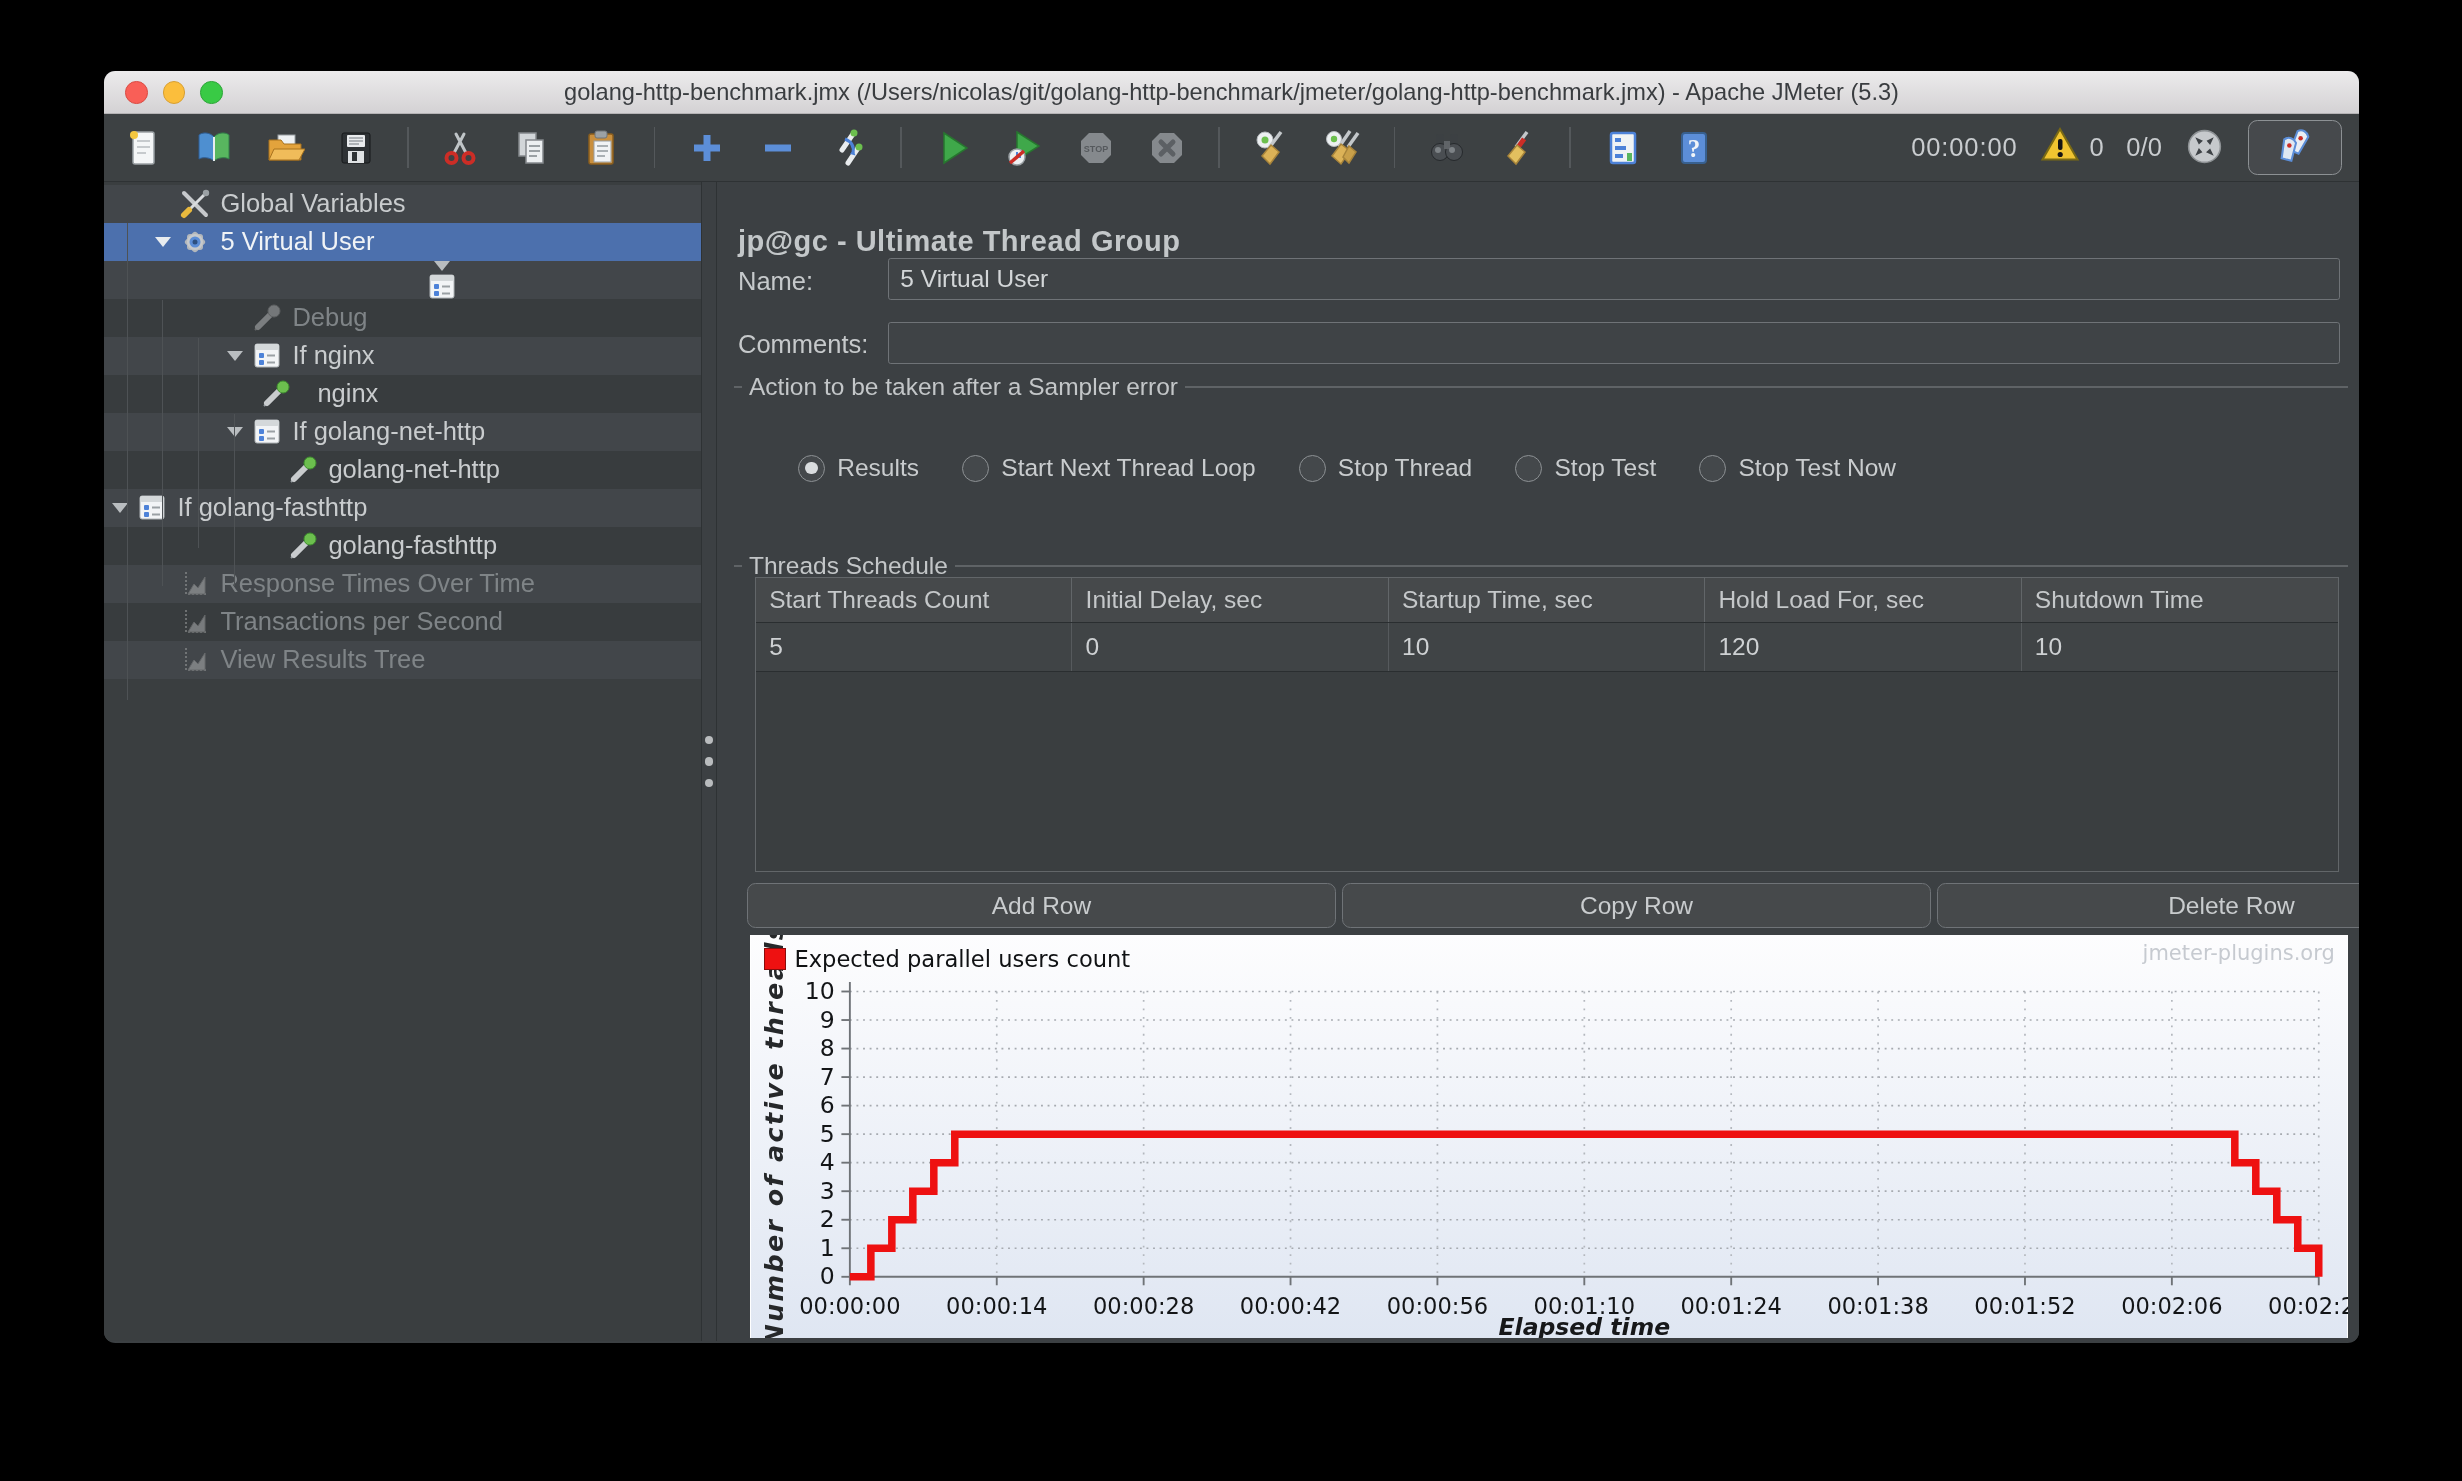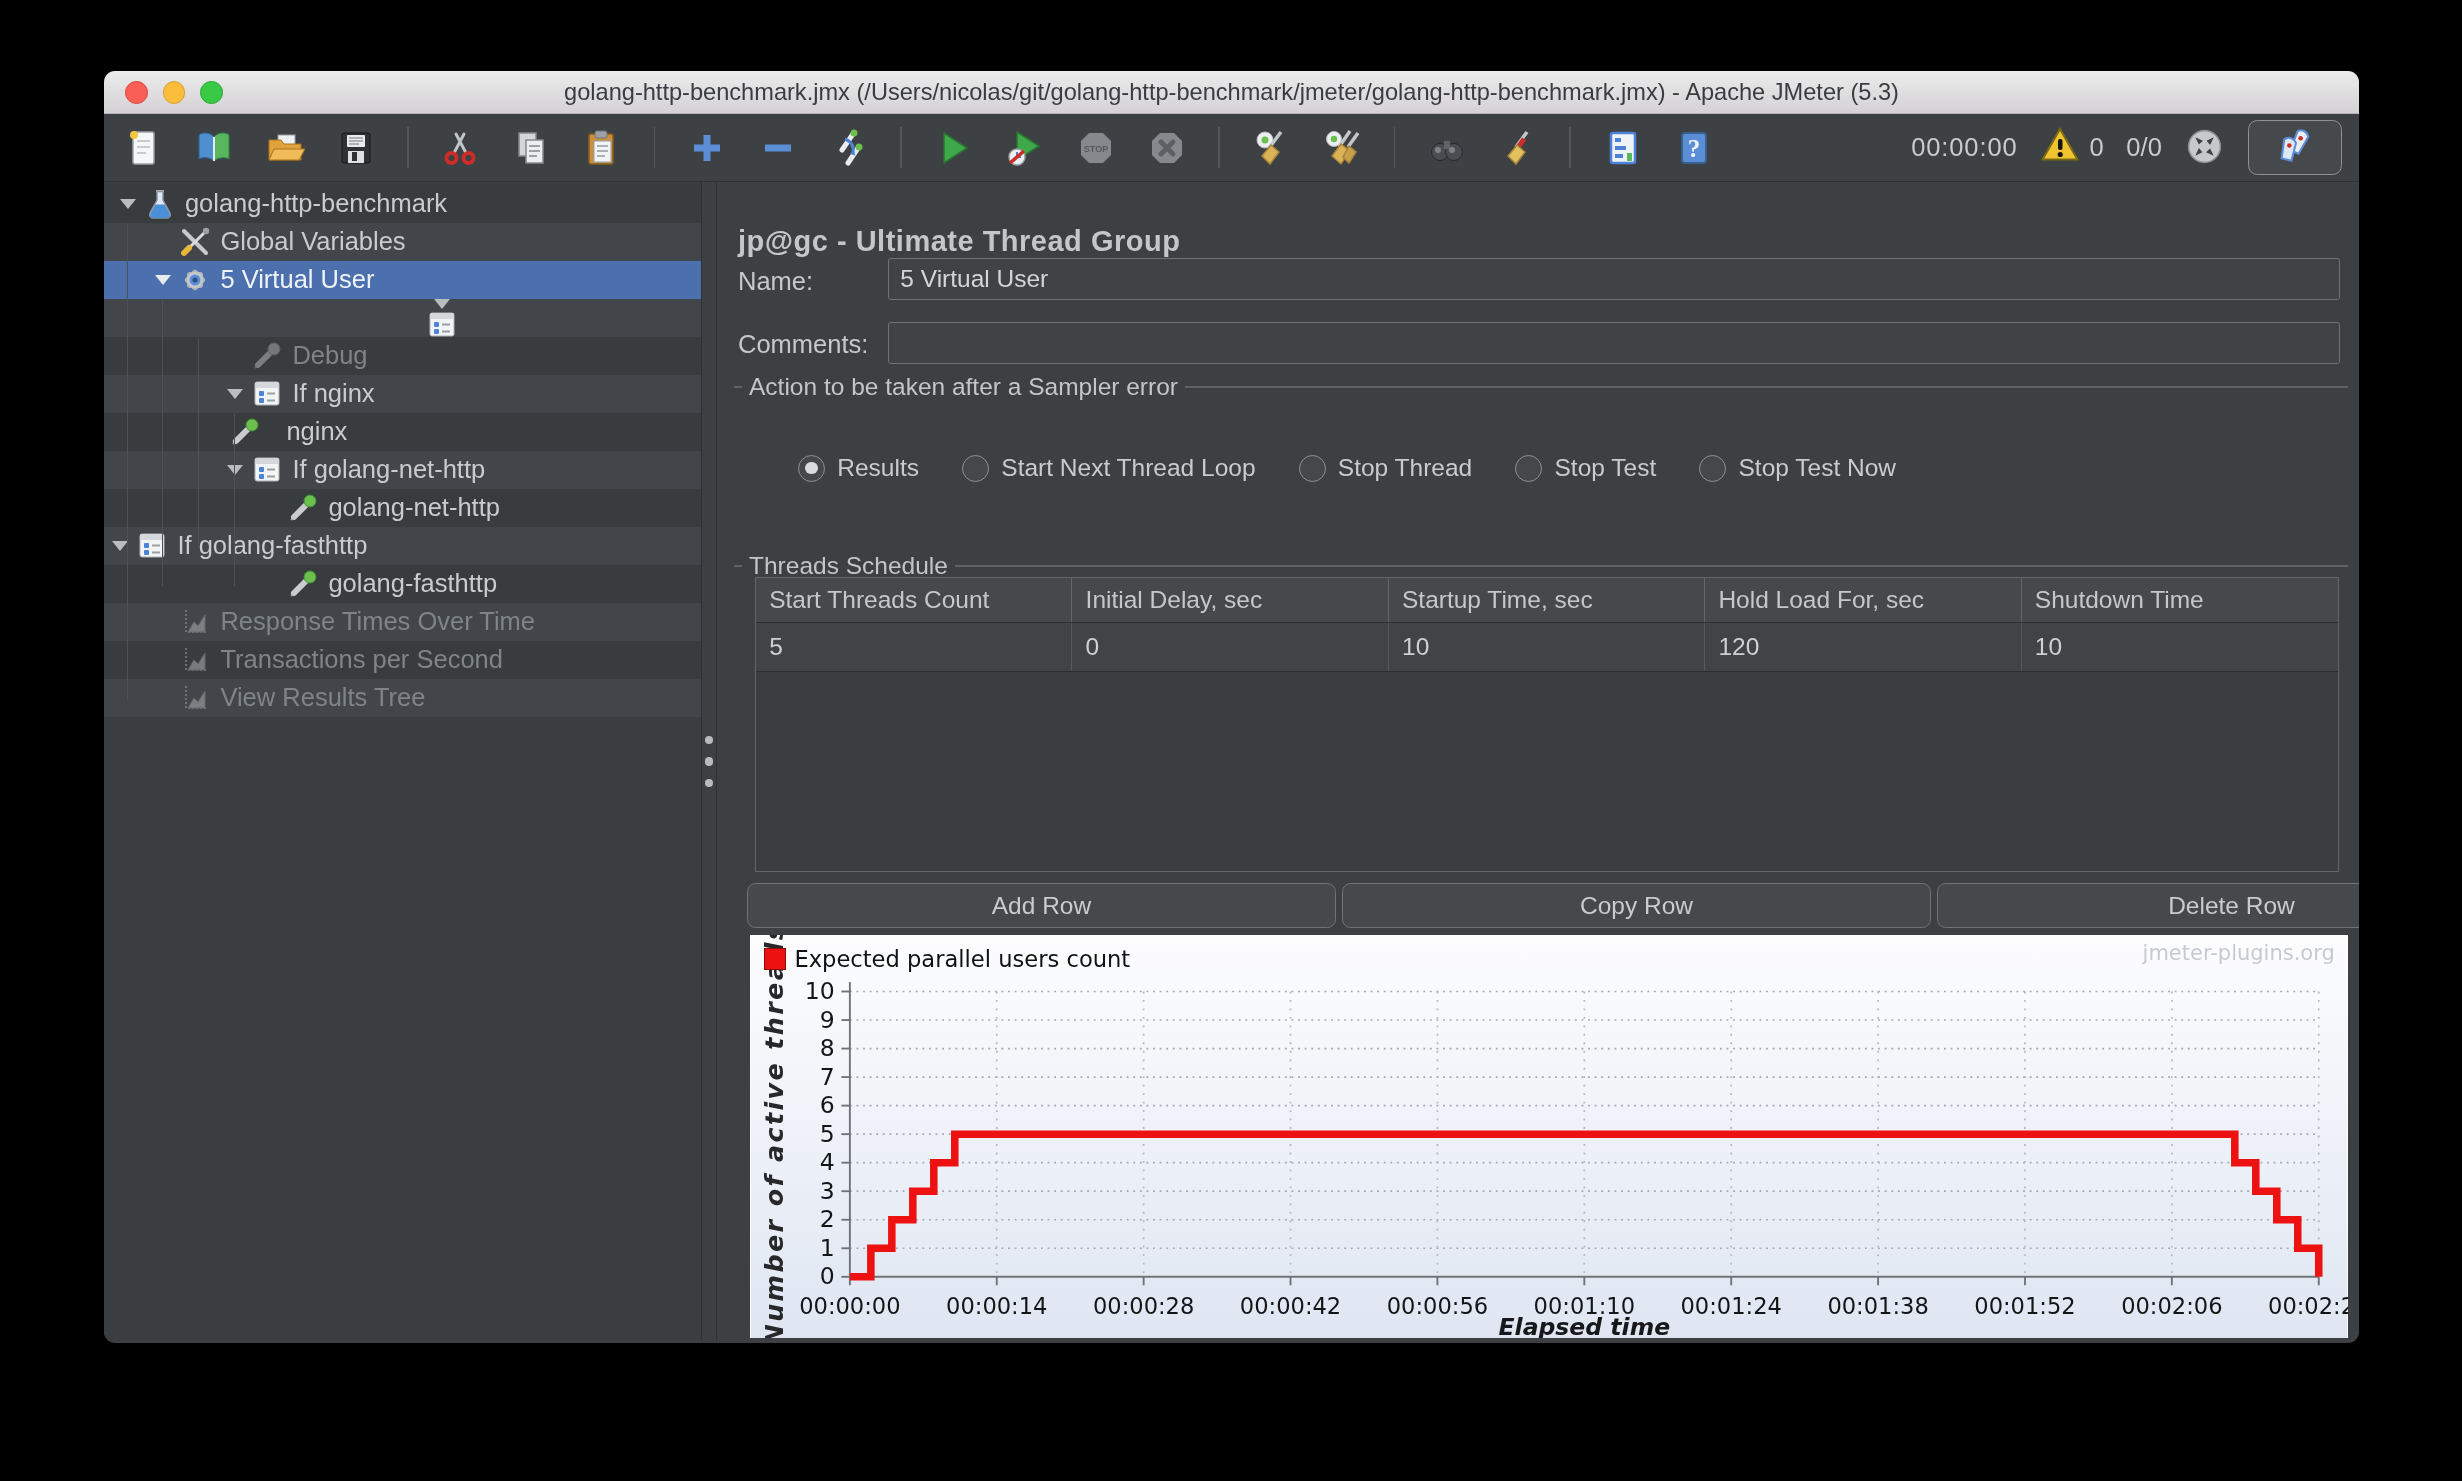--- a/index.html
+++ b/index.html
@@ -296,31 +296,20 @@
                 <path d="M9 13c4.5-3 9.5-1 11.5 3.5L16 34l-9.5-2.5z" fill="#dfe8f2" stroke="#5c8ed8" stroke-width="2"></path>
                 <circle cx="25" cy="12" r="2.2" fill="#cc2d26"></circle>
                 <circle cx="14" cy="19" r="2.2" fill="#cc2d26"></circle>
               </svg></span>
         </span>
       </div>
     </div>
 
     <div class="content">
       <div class="tree" id="tree">
-          <div class="trow even" style="padding-left: 7.5px;">
-            <span class="arrow-slot">
-              <span class="tri"></span>
-            </span>
-            <span class="ticon"><svg viewBox="0 0 32 32" xmlns="http://www.w3.org/2000/svg">
-                <rect x="12" y="2" width="8" height="3" rx="1" fill="#b9bec2"></rect>
-                <path d="M13 3.5h6V12l7 13a3.5 3.5 0 0 1-3 5H9a3.5 3.5 0 0 1-3-5l7-13z" fill="#dde9f8" stroke="#8b9095" stroke-width="1.5"></path>
-                <path d="M11.5 16.5l-5.2 9.3A3.3 3.3 0 0 0 9 30h14a3.3 3.3 0 0 0 2.7-4.2L20.5 16.5z" fill="#4d8fd6"></path>
-              </svg></span>
-            <span class="tlabel">golang-http-benchmark</span>
-          </div>
           <div class="trow odd" style="padding-left: 43px;">
             <span class="arrow-slot"></span>
             <span class="ticon"><svg viewBox="0 0 32 32" xmlns="http://www.w3.org/2000/svg">
                 <line x1="5" y1="5" x2="27" y2="27" stroke="#c6c9cc" stroke-width="4" stroke-linecap="round"></line>
                 <line x1="27" y1="5" x2="5" y2="27" stroke="#d8dbde" stroke-width="3" stroke-linecap="round"></line>
                 <line x1="10" y1="22" x2="5" y2="27" stroke="#e8b93e" stroke-width="6" stroke-linecap="round"></line>
                 <circle cx="27" cy="5" r="3.2" fill="#9aa0a4"></circle>
               </svg></span>
             <span class="tlabel">Global Variables</span>
           </div>
@@ -365,21 +354,21 @@
             </span>
             <span class="ticon"><svg viewBox="0 0 32 32" xmlns="http://www.w3.org/2000/svg">
                 <rect x="4" y="4" width="24" height="23" rx="2" fill="#f2f4f6" stroke="#aeb3b6"></rect>
                 <rect x="4" y="4" width="24" height="6" rx="2" fill="#d4d8da"></rect>
                 <rect x="8" y="13" width="5" height="5" rx="1" fill="#4d82d8"></rect>
                 <rect x="8" y="20" width="5" height="5" rx="1" fill="#4d82d8"></rect>
                 <path d="M16 15.5h8M16 22.5h8" stroke="#9aa0a4" stroke-width="2"></path>
               </svg></span>
             <span class="tlabel">If nginx</span>
           </div>
-          <div class="trow even" style="padding-left: 77px; gap: 16px;">
+          <div class="trow even" style="padding-left: 108px; gap: 16px;">
             <span class="arrow-slot"></span>
             <span class="ticon"><svg viewBox="0 0 32 32" xmlns="http://www.w3.org/2000/svg">
                 <line x1="4" y1="28" x2="9" y2="23" stroke="#9aa0a4" stroke-width="2"></line>
                 <line x1="7" y1="25" x2="20" y2="12" stroke="#c9ccce" stroke-width="6" stroke-linecap="round"></line>
                 <circle cx="23" cy="9" r="6" fill="#6cbf4e" stroke="#3f8f2f"></circle>
               </svg></span>
             <span class="tlabel">nginx</span>
           </div>
           <div class="trow odd" style="padding-left: 115px;">
             <span class="arrow-slot">

